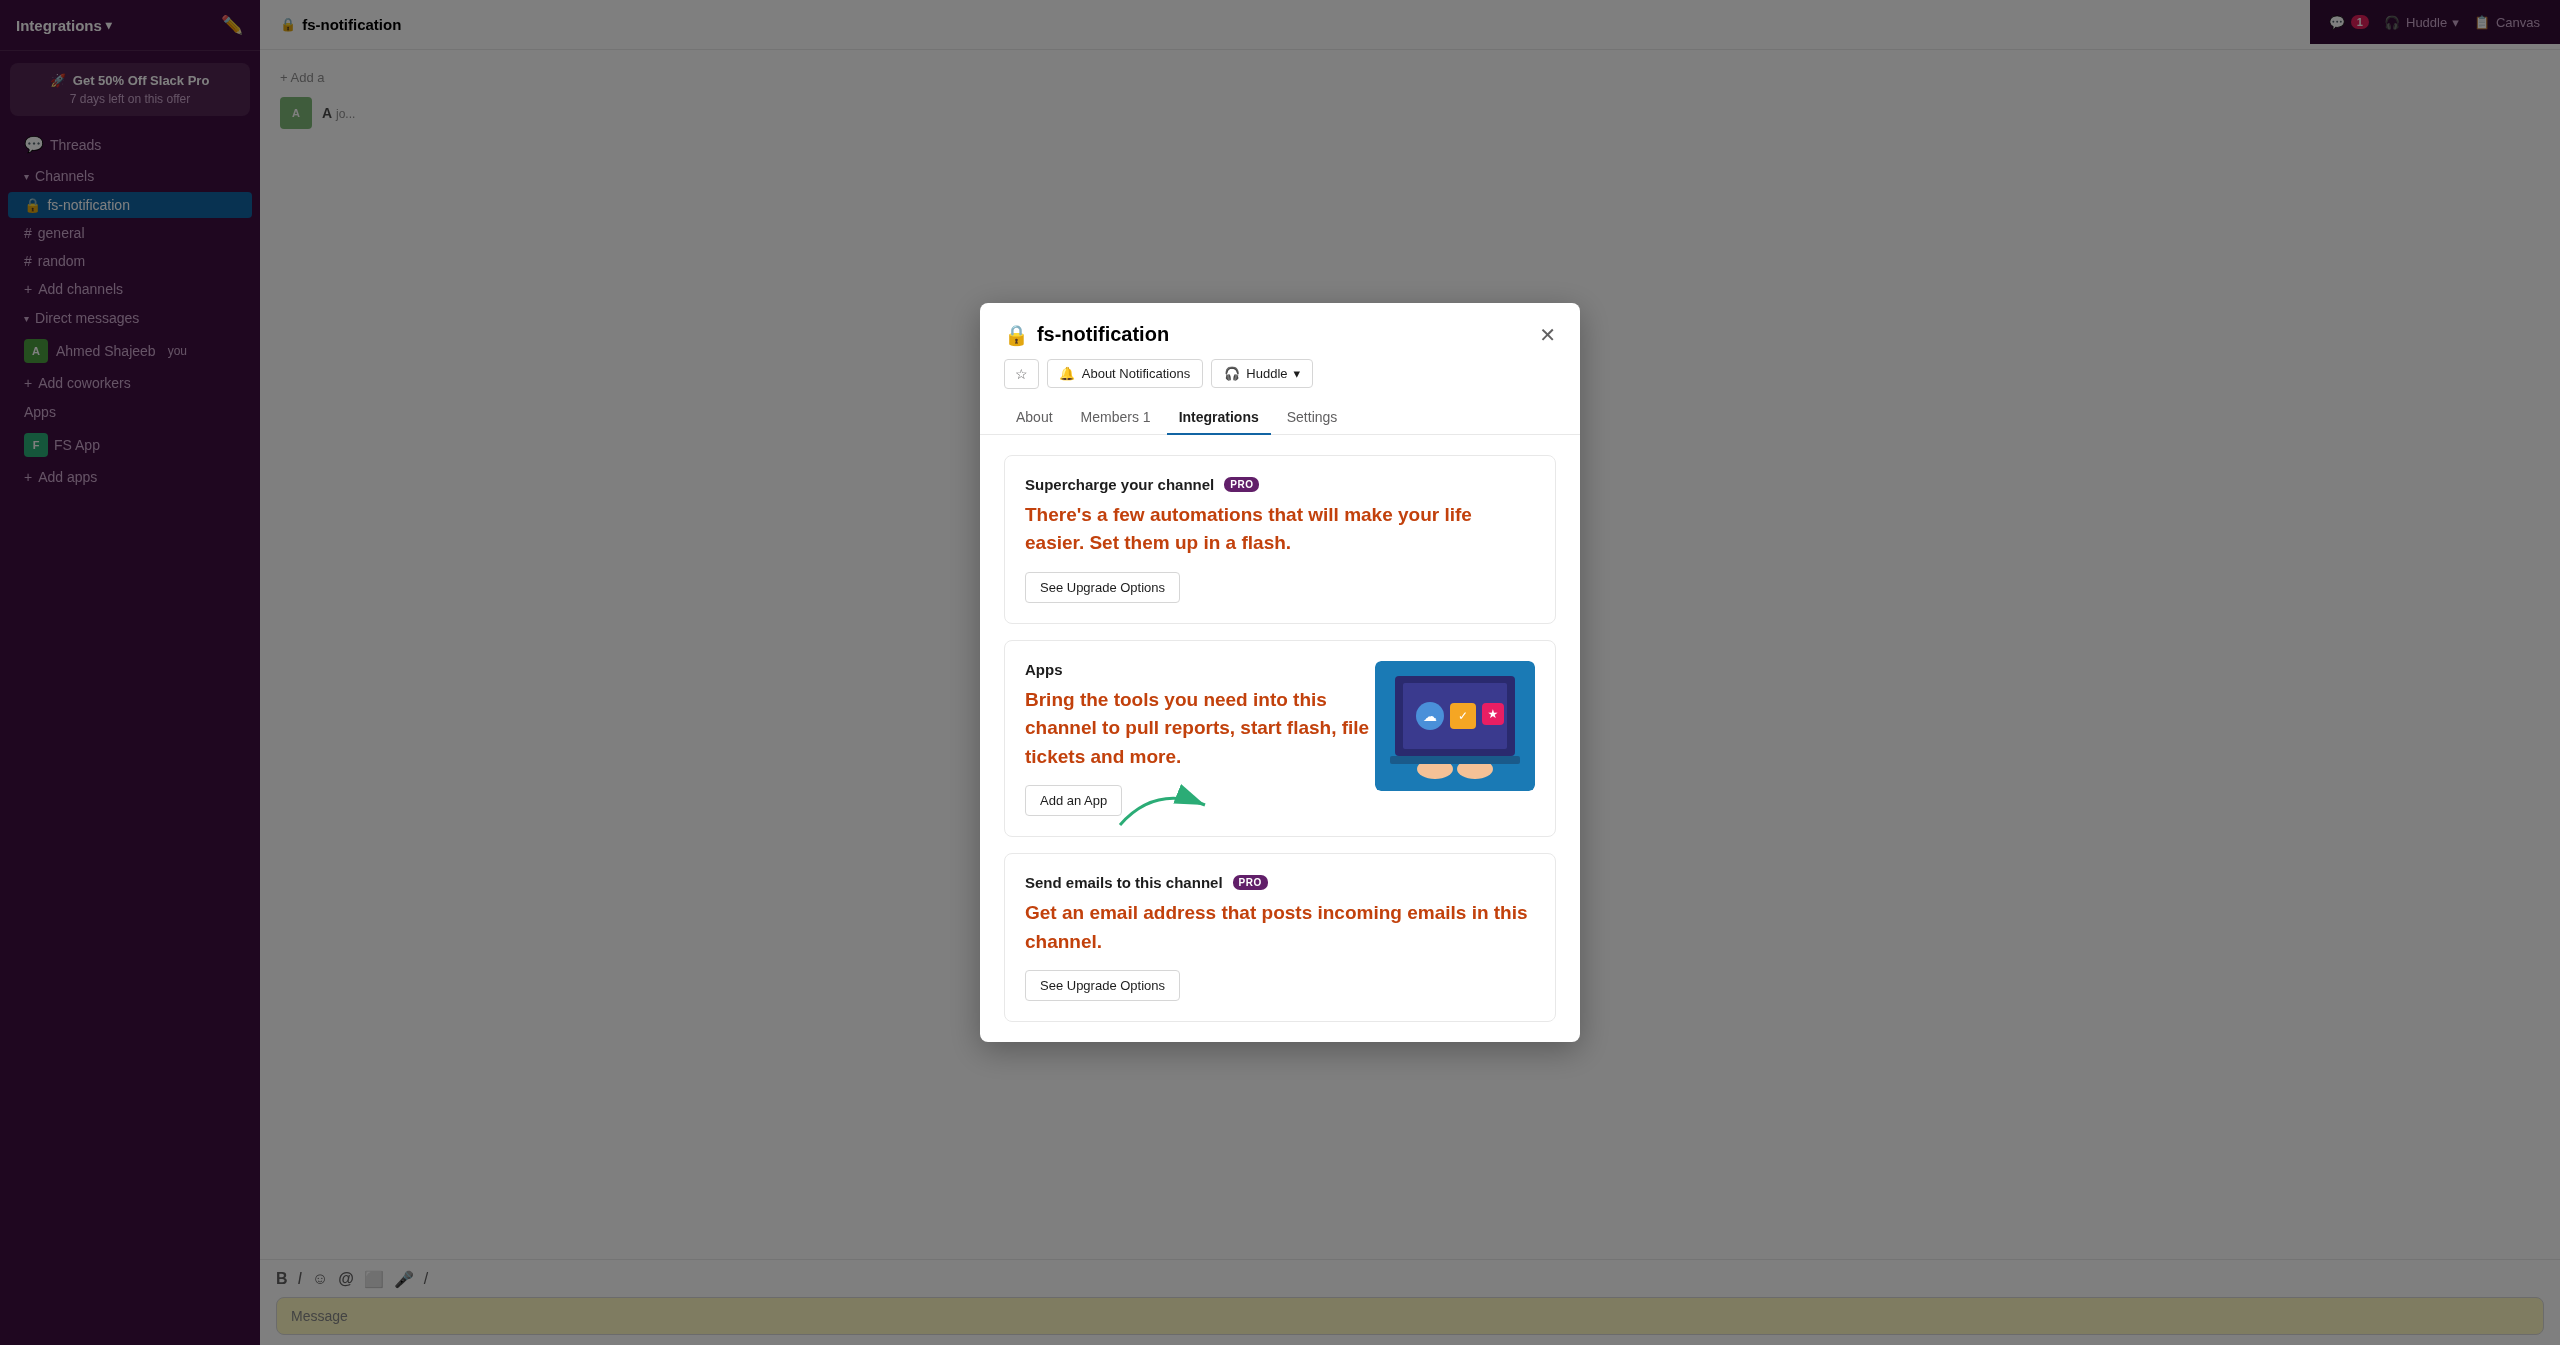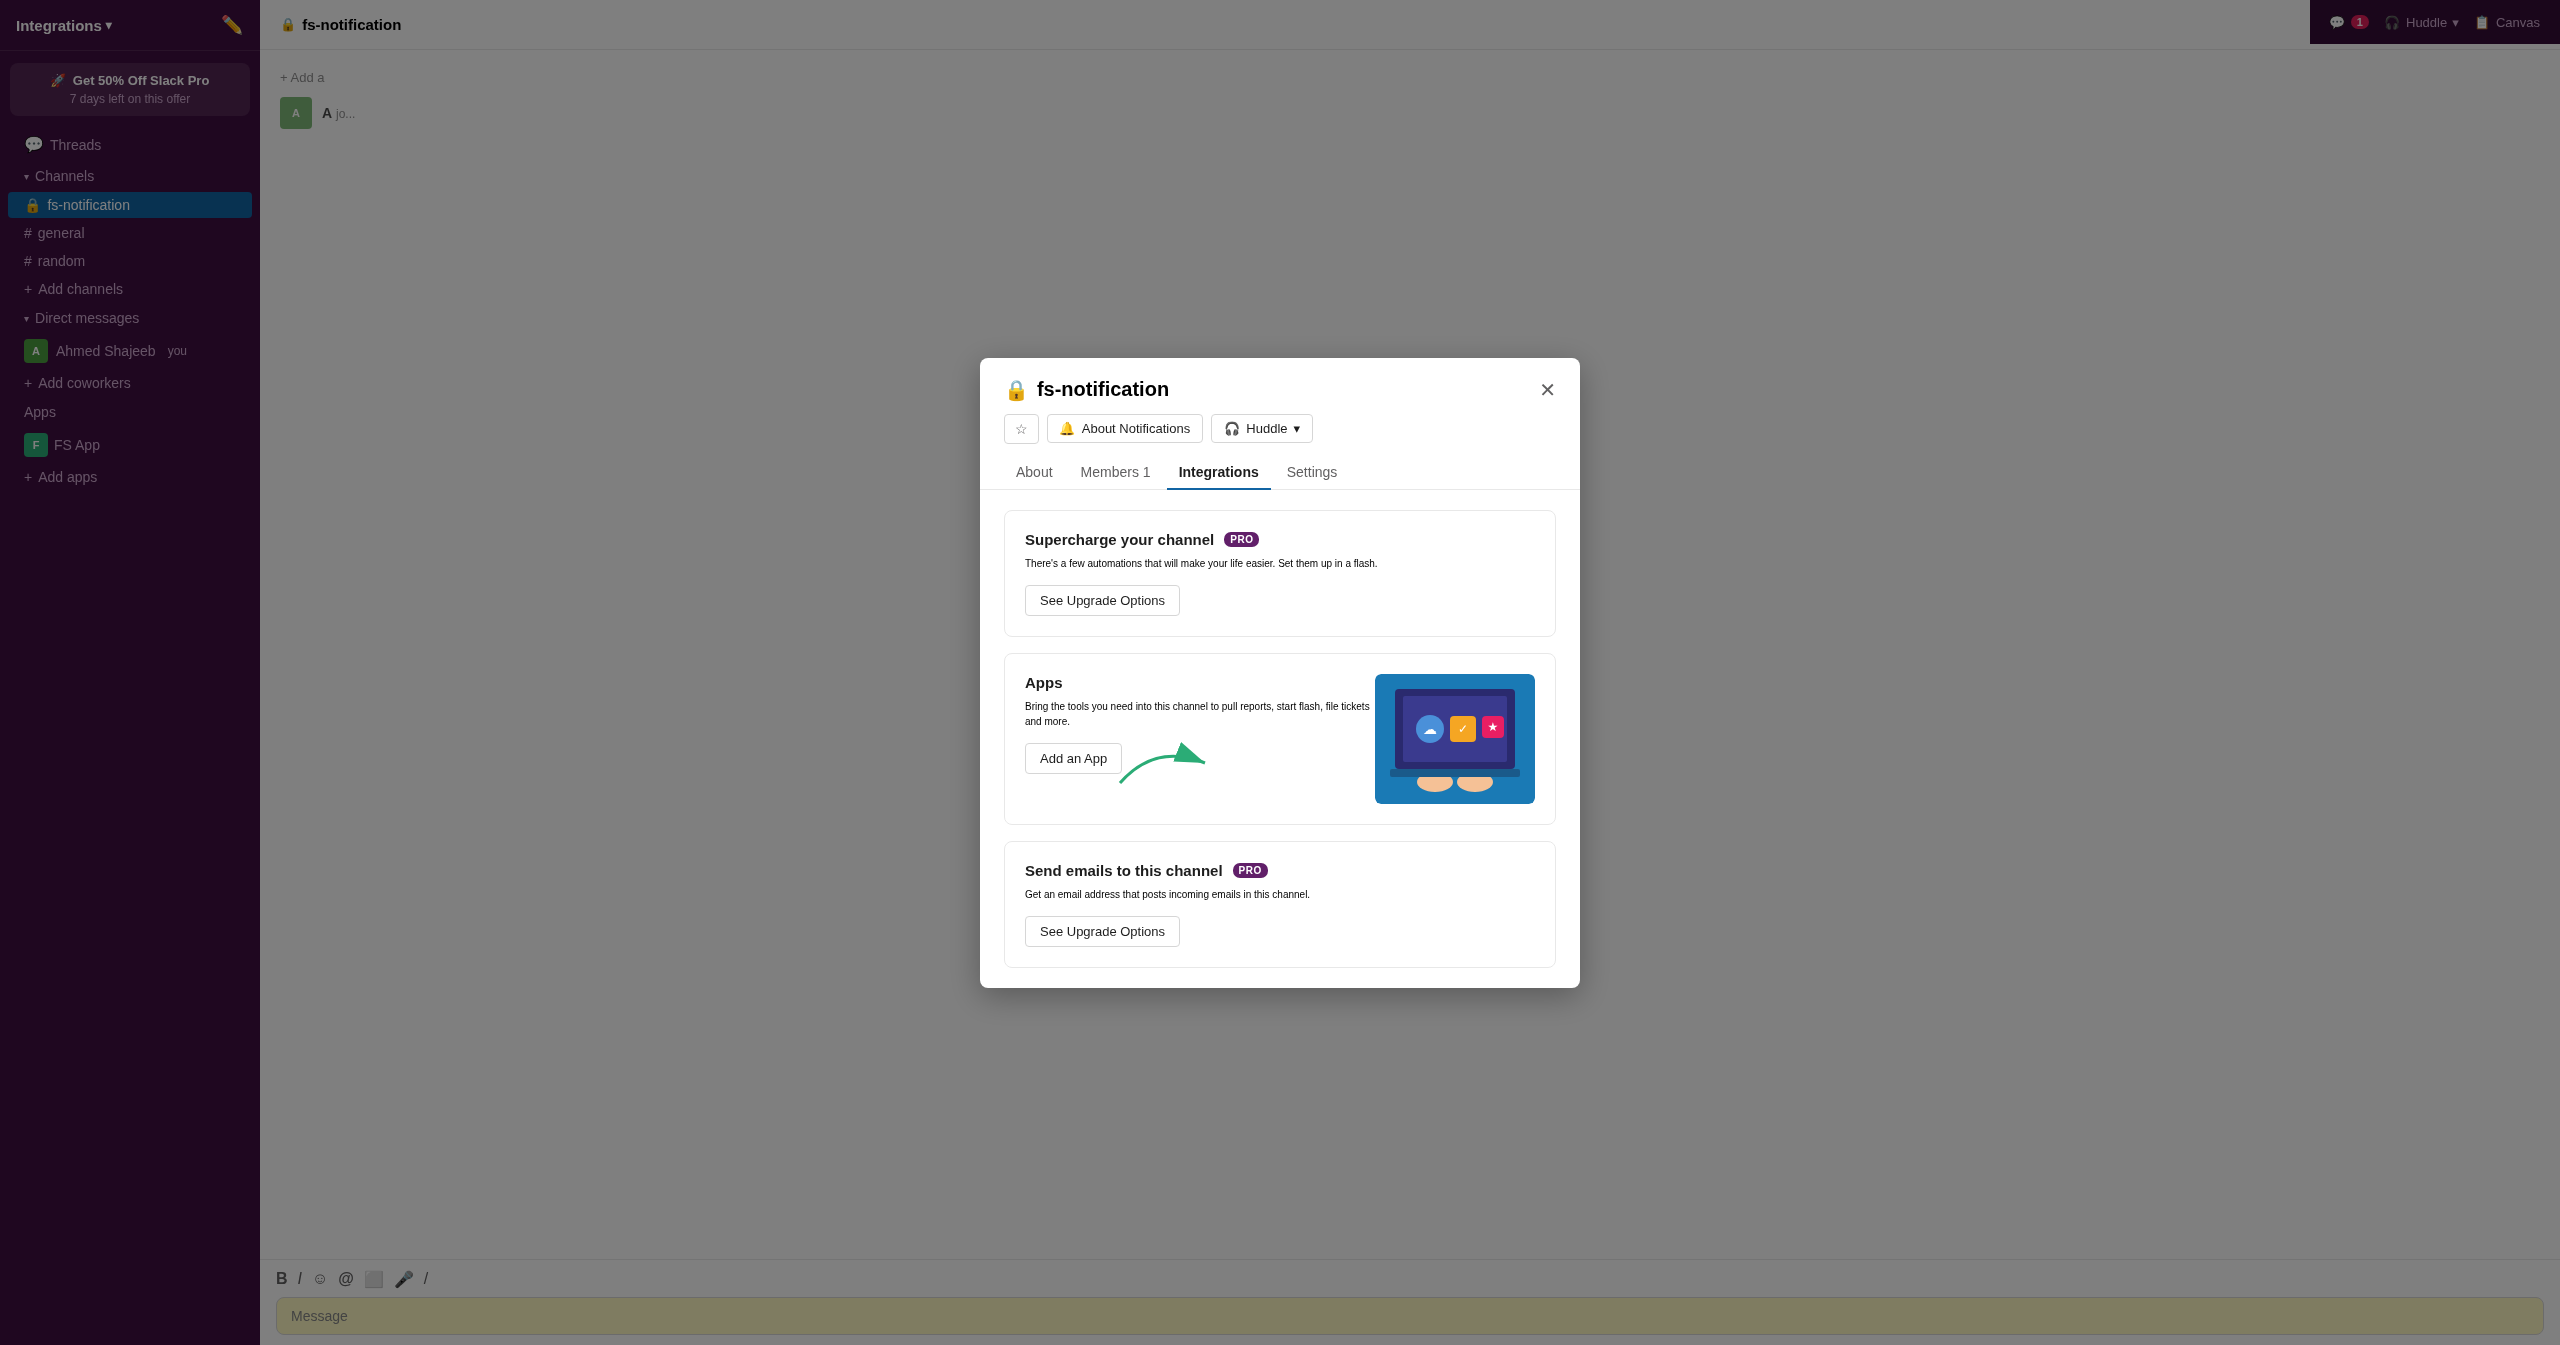--- a/index.html
+++ b/index.html
@@ -365,24 +365,25 @@
       background: #611f69;
       color: #fff;
       font-size: 10px;
       font-weight: 700;
       padding: 2px 6px;
       border-radius: 7px;
       letter-spacing: 0.5px;
     }
 
     .card-desc {
-      font-size: 10px;
-      color: #000000;
+      font-size: 19px;
+      color: #c2410c;
       margin-bottom: 14px;
       line-height: 1.5;
+      font-weight: bold;
     }
 
     .card-btn {
       border: 1px solid #d6d6d6;
       border-radius: 4px;
       padding: 7px 14px;
       cursor: pointer;
       background: #fff;
       font-size: 13px;
       color: #1d1d1d;

